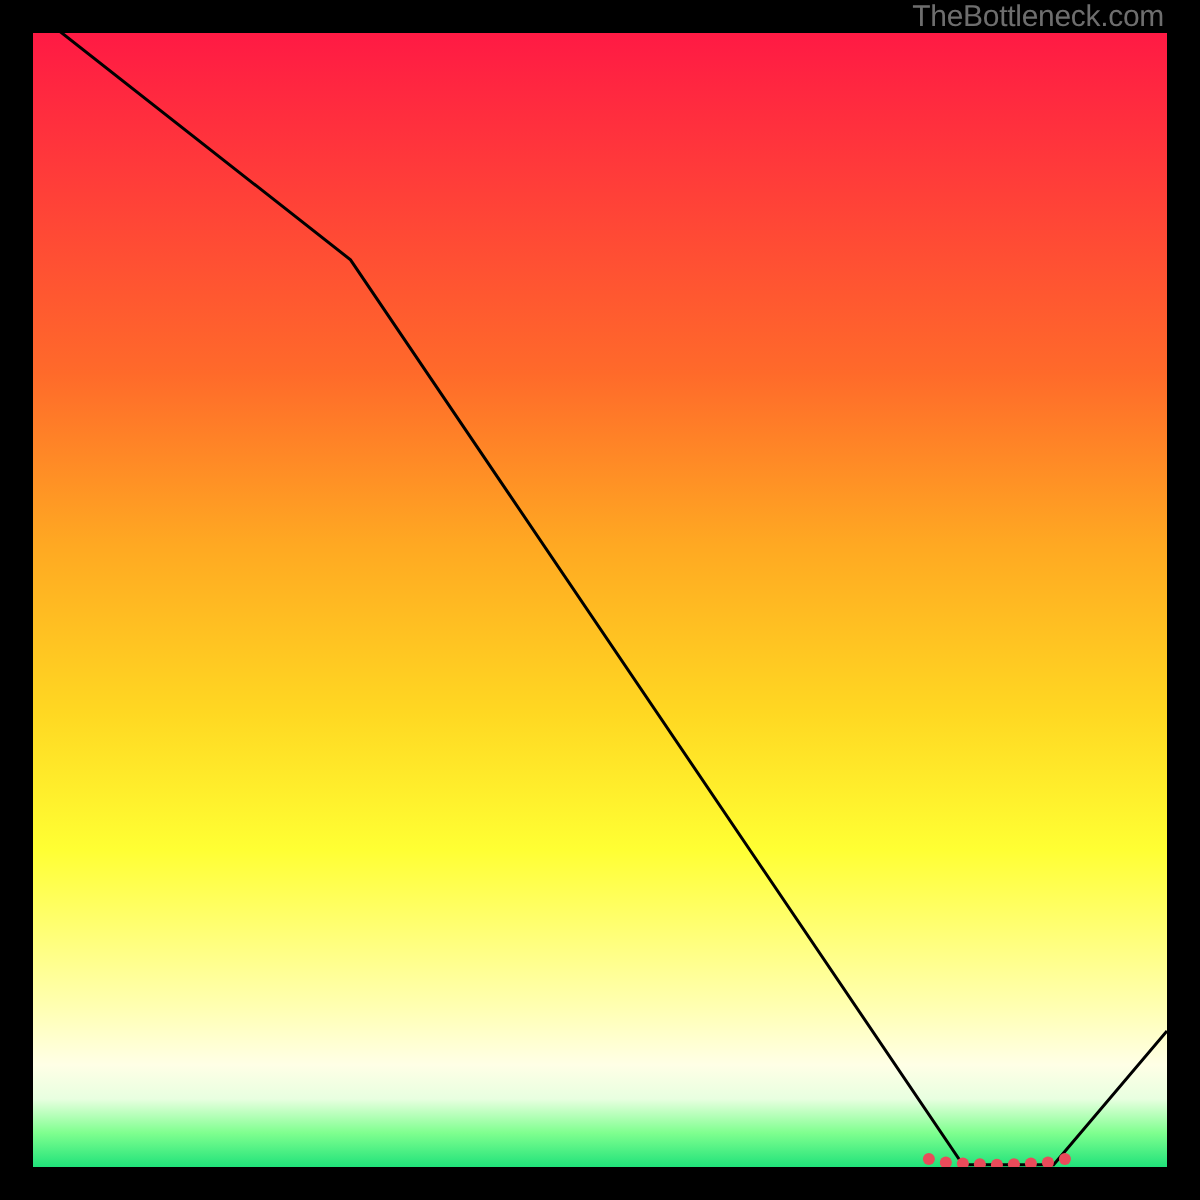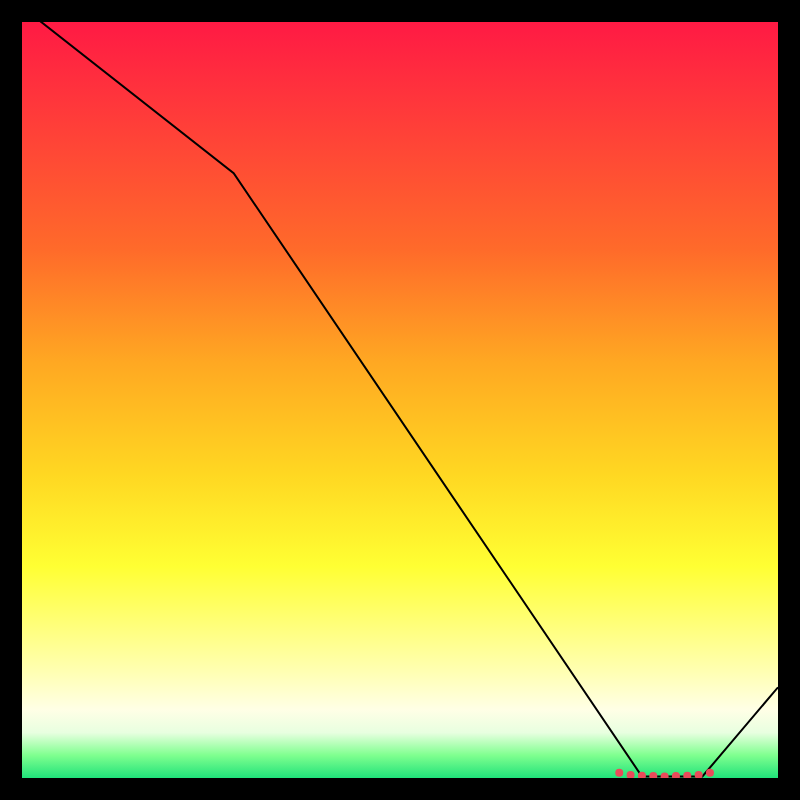--- a/index.html
+++ b/index.html
@@ -66,13 +66,14 @@
         <circle cx="619.92" cy="753.732" r="4" fill="#e94b5a"></circle>
         <circle cx="631.26" cy="754.11" r="4" fill="#e94b5a"></circle>
         <circle cx="642.6" cy="754.488" r="4" fill="#e94b5a"></circle>
         <circle cx="653.9399999999999" cy="754.11" r="4" fill="#e94b5a"></circle>
         <circle cx="665.28" cy="753.732" r="4" fill="#e94b5a"></circle>
         <circle cx="676.62" cy="752.976" r="4" fill="#e94b5a"></circle>
         <circle cx="687.96" cy="750.708" r="4" fill="#e94b5a"></circle>
       </g>
   </svg>
 
+  <div class="watermark">TheBottleneck.com</div>
 </div>
 
 </body></html>

